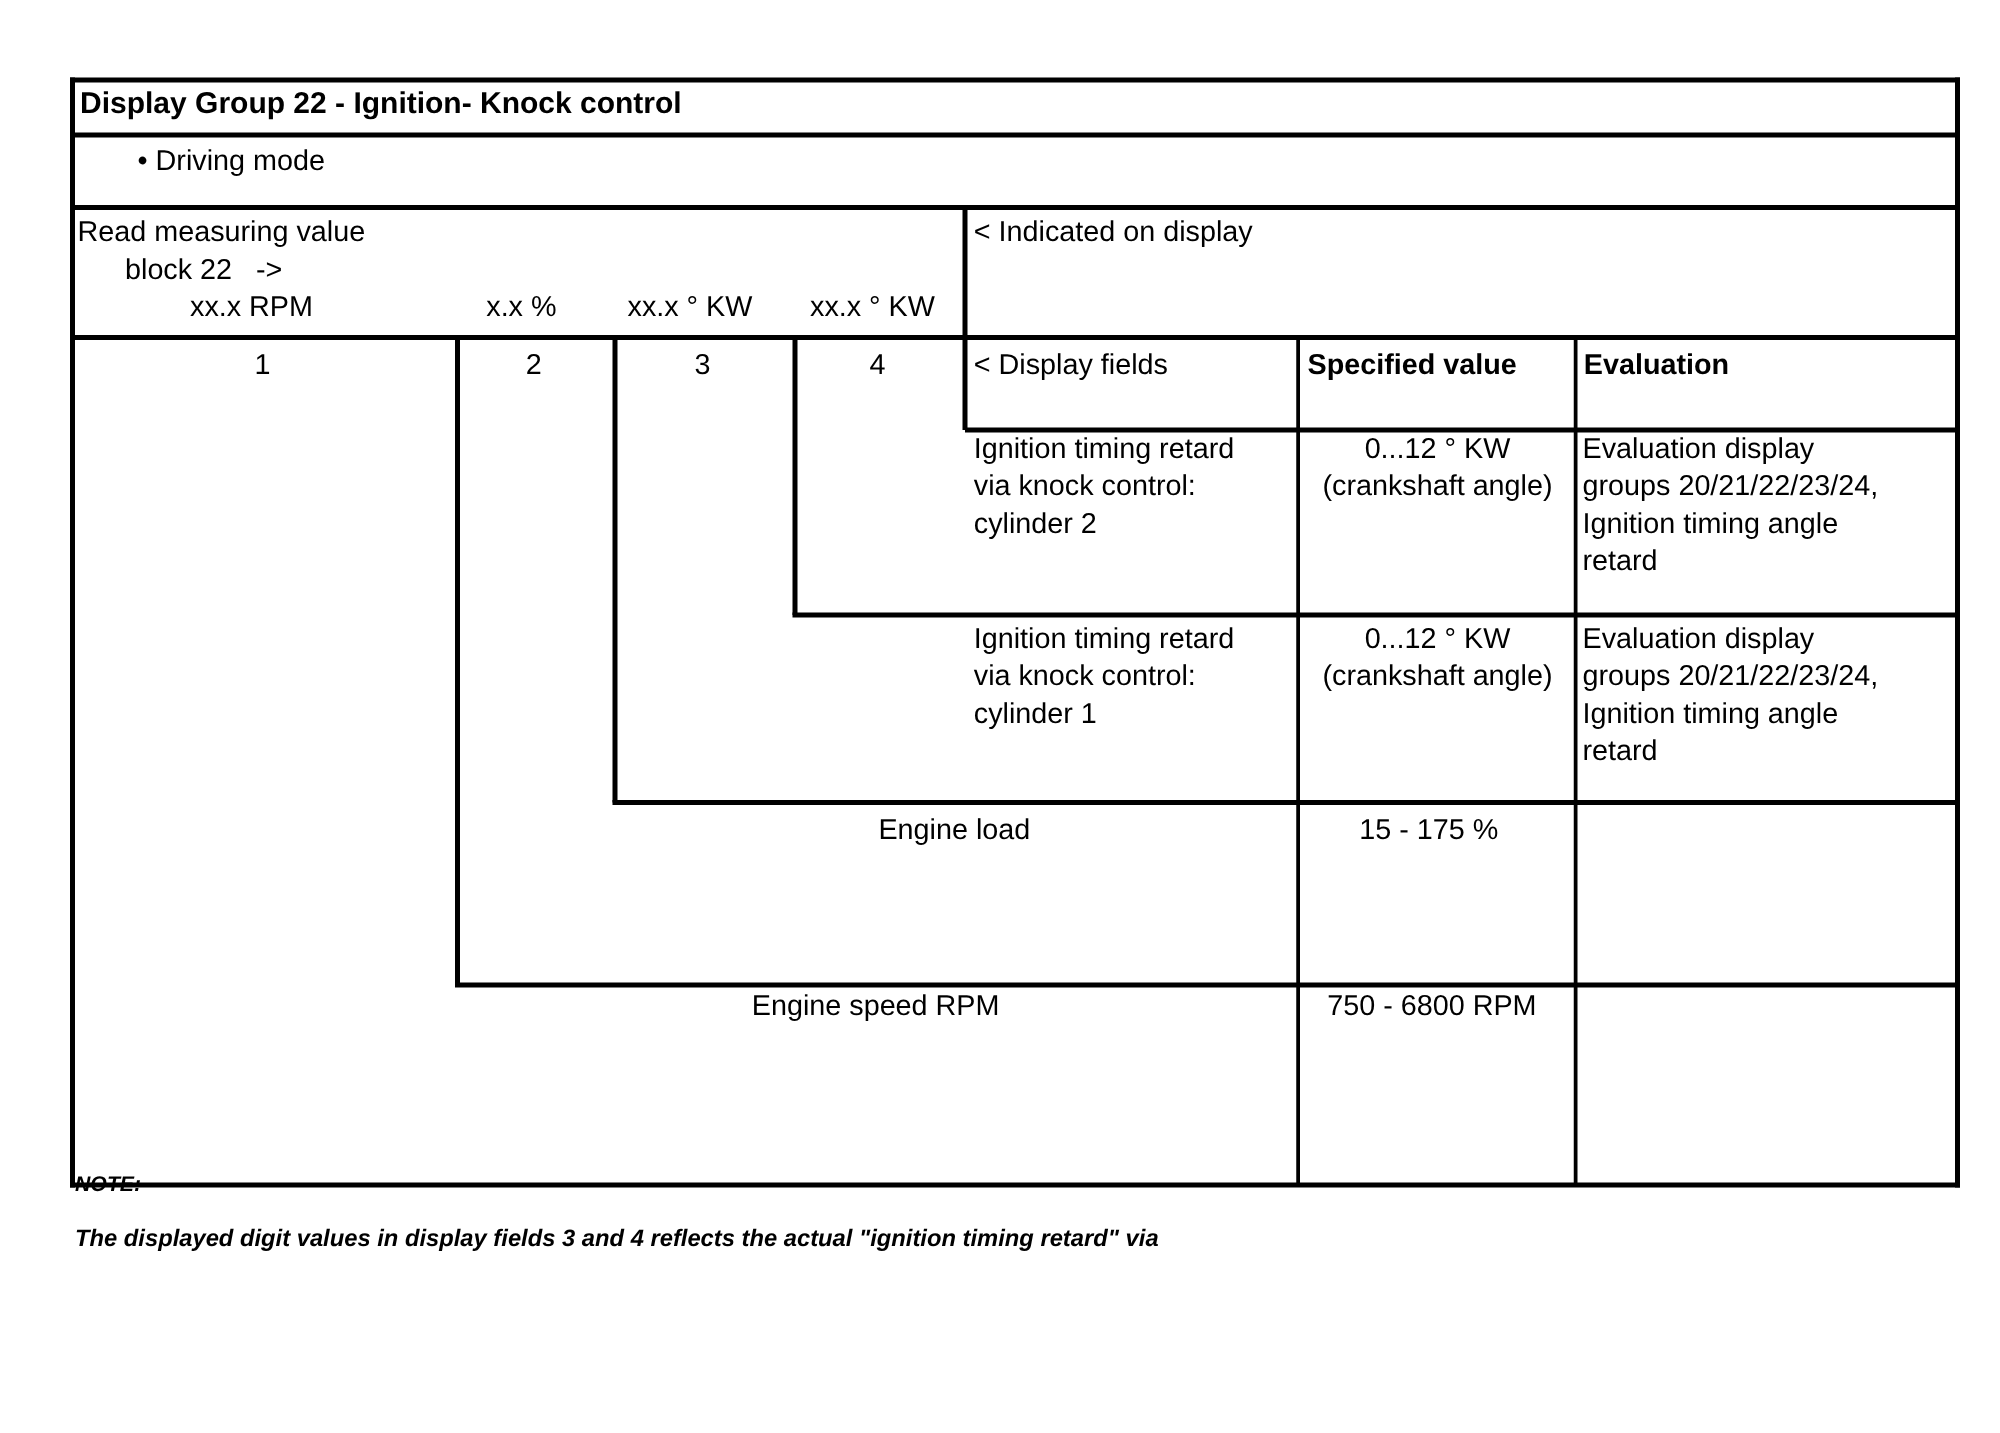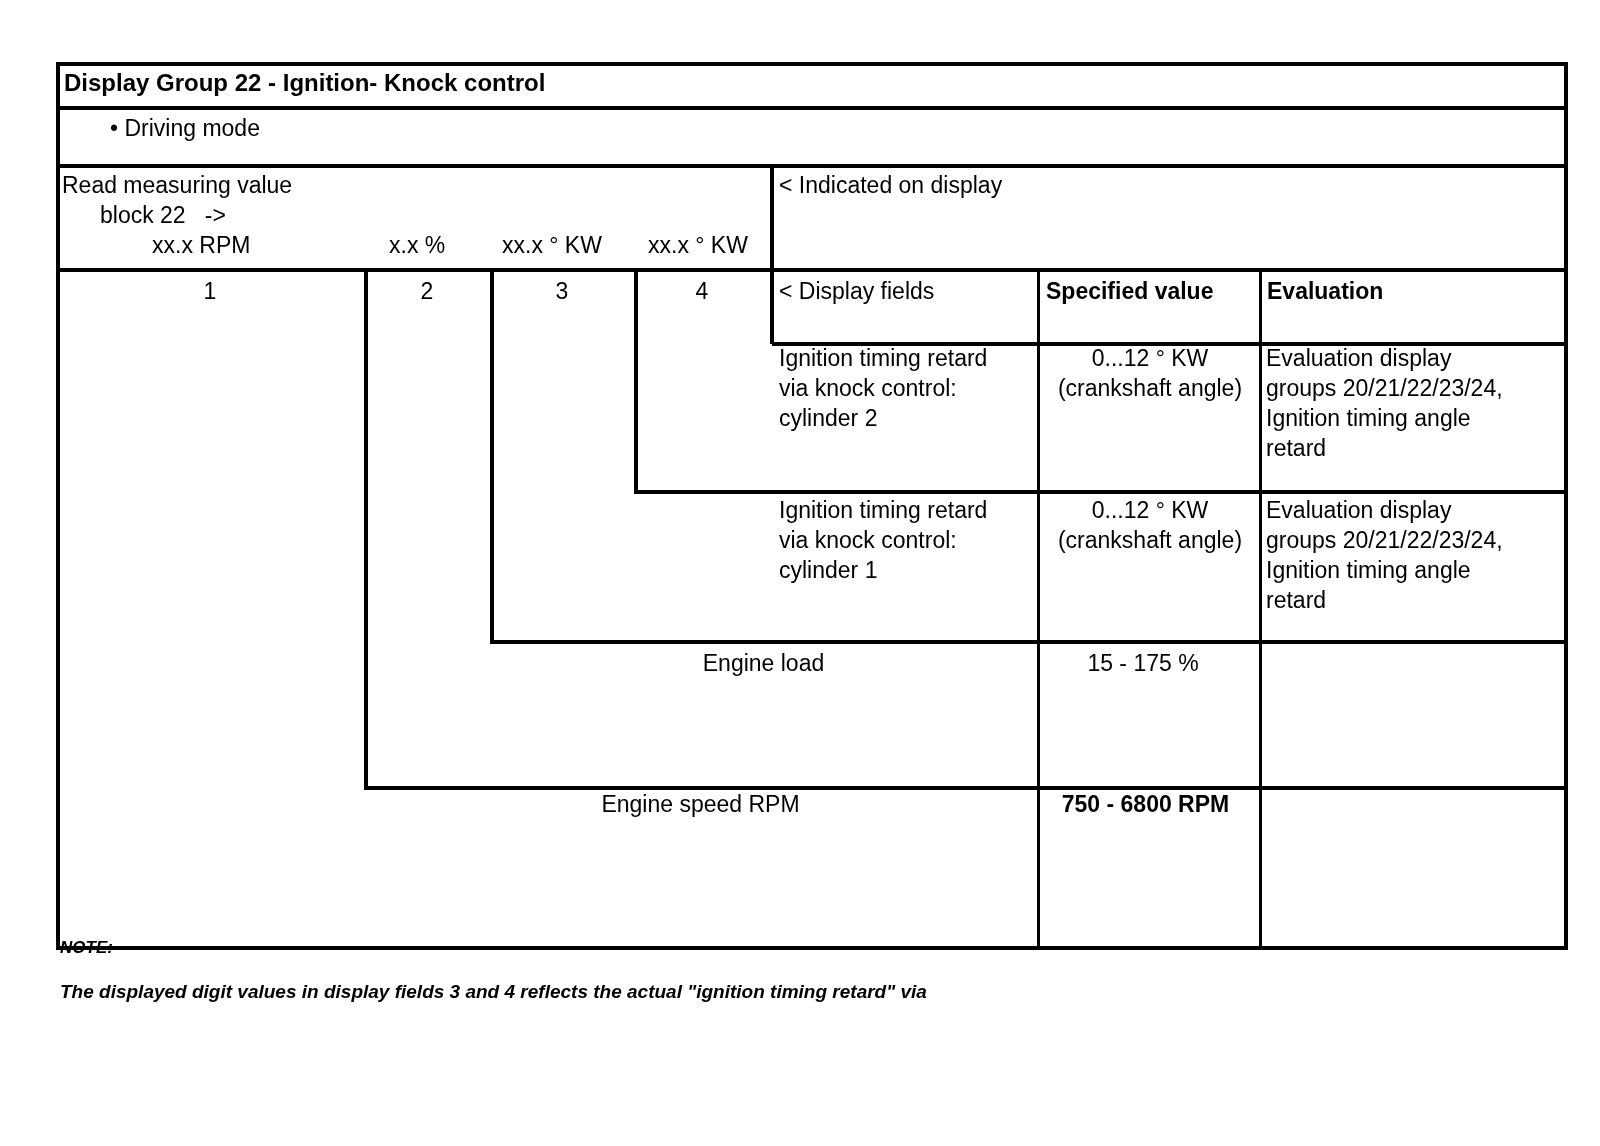--- a/index.html
+++ b/index.html
@@ -149,20 +149,20 @@
   </div>
 
   <div class="cell">
     <div class="txt ctr" style="left:490px; top:648px; width:547px;">Engine load</div>
     <div class="txt ctr" style="left:1041px; top:648px; width:204px;">15 - 175 %</div>
     <div class="txt" style="left:1266px; top:648px;"></div>
   </div>
 
   <div class="cell">
     <div class="txt ctr" style="left:364px; top:789px; width:673px;">Engine speed RPM</div>
-    <div class="txt ctr" style="left:1041px; top:789px; width:209px;font-weight:bold;">750 - 6800 RPM</div>
+    <div class="txt ctr" style="left:1041px; top:789px; width:209px;">750 - 6800 RPM</div>
     <div class="txt" style="left:1266px; top:789px;"></div>
   </div>
 
   <div class="txt note-head" style="left:60px; top:933px;">NOTE:</div>
   <div class="txt note-body" style="left:60px; top:977px;">The displayed digit values in display fields 3 and 4 reflects the actual "ignition timing retard" via</div>
 
 </div>
 
 </body></html>

